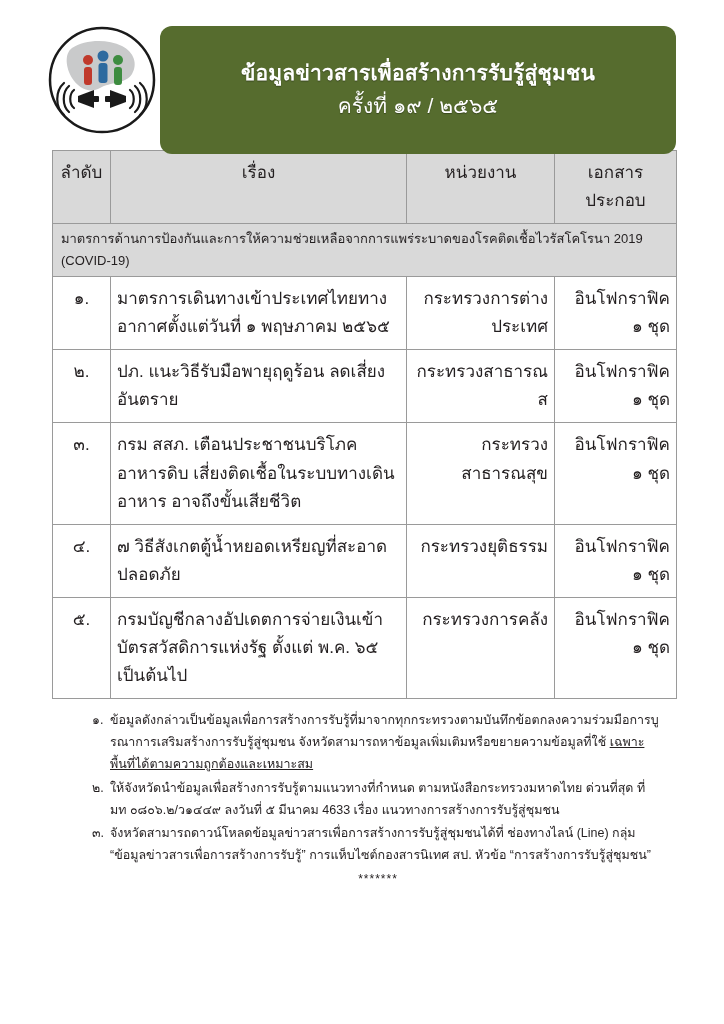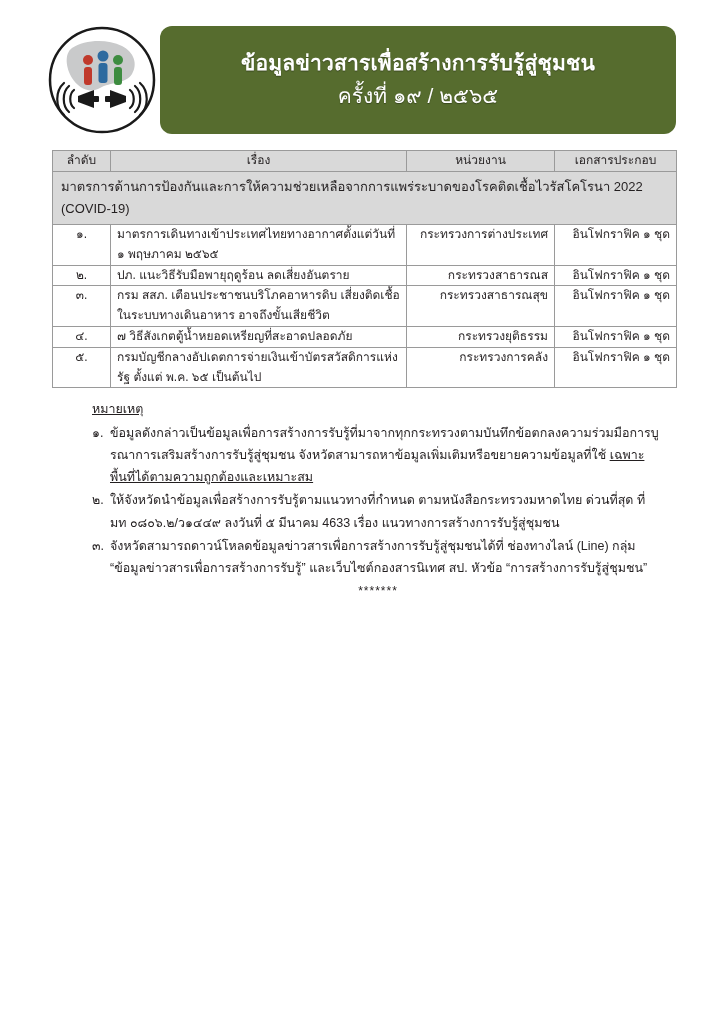--- a/index.html
+++ b/index.html
@@ -24,21 +24,21 @@
   .logo {
     position: absolute;
     left: 48px; top: 26px;
     width: 108px; height: 108px;
   }
   .logo svg { display: block; }
 
   .title-banner {
     position: absolute;
     left: 160px; top: 26px;
-    width: 516px; height: 108px;
+    width: 516px; height: 128px;
     background: #566c2e;
     border-radius: 12px;
     display: flex;
     flex-direction: column;
     align-items: center;
     justify-content: center;
     color: #ffffff;
   }
   .title-line1 {
     font-size: 21px;
@@ -58,23 +58,23 @@
   .table-wrap {
     margin: 10px 48px 0 52px;
   }
   table.doc {
     width: 624px;
     border-collapse: collapse;
     table-layout: fixed;
   }
   table.doc th, table.doc td {
     border: 1px solid #9a9a9a;
-    padding: 0 6px;
+    padding: 8px 6px;
     vertical-align: top;
-    font-size: 12px;
+    font-size: 17px;
     line-height: 1.65;
   }
   thead th {
     background: #d9d9d9;
     text-align: center;
     font-weight: normal;
     font-size: 13px;
     padding: 5px 4px;
     color: #231f20;
   }
@@ -180,21 +180,21 @@
       <tr>
         <th>ลำดับ</th>
         <th>เรื่อง</th>
         <th>หน่วยงาน</th>
         <th>เอกสารประกอบ</th>
       </tr>
     </thead>
     <tbody>
 
       <tr class="section">
-        <td colspan="4">มาตรการด้านการป้องกันและการให้ความช่วยเหลือจากการแพร่ระบาดของโรคติดเชื้อไวรัสโคโรนา 2022 (COVID-19)</td>
+        <td colspan="4">มาตรการด้านการป้องกันและการให้ความช่วยเหลือจากการแพร่ระบาดของโรคติดเชื้อไวรัสโคโรนา 2019 (COVID-19)</td>
       </tr>
 
       <tr>
         <td class="no">๑.</td>
         <td class="topic">มาตรการเดินทางเข้าประเทศไทยทางอากาศตั้งแต่วันที่ ๑ พฤษภาคม ๒๕๖๕</td>
         <td class="org">กระทรวงการต่างประเทศ</td>
         <td class="doc">อินโฟกราฟิค ๑ ชุด</td>
       </tr>
 
 
@@ -225,38 +225,37 @@
         <td class="topic">กรมบัญชีกลางอัปเดตการจ่ายเงินเข้าบัตรสวัสดิการแห่งรัฐ ตั้งแต่ พ.ค. ๖๕ เป็นต้นไป</td>
         <td class="org">กระทรวงการคลัง</td>
         <td class="doc">อินโฟกราฟิค ๑ ชุด</td>
       </tr>
 
     </tbody>
   </table>
 </div>
 
 <div class="notes">
-  <div class="notes-title">หมายเหตุ</div>
 
   <div class="note-item">
     <div class="note-marker">๑.</div>
     <div class="note-body">
       <span>ข้อมูลดังกล่าวเป็นข้อมูลเพื่อการสร้างการรับรู้ที่มาจากทุกกระทรวงตามบันทึกข้อตกลงความร่วมมือการบูรณาการเสริมสร้างการรับรู้สู่ชุมชน จังหวัดสามารถหาข้อมูลเพิ่มเติมหรือขยายความข้อมูลที่ใช้</span>
       <span class="u">เฉพาะพื้นที่ได้ตามความถูกต้องและเหมาะสม</span>
     </div>
   </div>
 
   <div class="note-item">
     <div class="note-marker">๒.</div>
     <div class="note-body">
       <span>ให้จังหวัดนำข้อมูลเพื่อสร้างการรับรู้ตามแนวทางที่กำหนด ตามหนังสือกระทรวงมหาดไทย ด่วนที่สุด ที่ มท ๐๘๐๖.๒/ว๑๔๔๙ ลงวันที่ ๕ มีนาคม 4633 เรื่อง แนวทางการสร้างการรับรู้สู่ชุมชน</span>
     </div>
   </div>
 
   <div class="note-item">
     <div class="note-marker">๓.</div>
     <div class="note-body">
-      <span>จังหวัดสามารถดาวน์โหลดข้อมูลข่าวสารเพื่อการสร้างการรับรู้สู่ชุมชนได้ที่ ช่องทางไลน์ (Line) กลุ่ม “ข้อมูลข่าวสารเพื่อการสร้างการรับรู้” และเว็บไซต์กองสารนิเทศ สป. หัวข้อ “การสร้างการรับรู้สู่ชุมชน”</span>
+      <span>จังหวัดสามารถดาวน์โหลดข้อมูลข่าวสารเพื่อการสร้างการรับรู้สู่ชุมชนได้ที่ ช่องทางไลน์ (Line) กลุ่ม “ข้อมูลข่าวสารเพื่อการสร้างการรับรู้” การแห็บไซต์กองสารนิเทศ สป. หัวข้อ “การสร้างการรับรู้สู่ชุมชน”</span>
     </div>
   </div>
 
   <div class="stars">*******</div>
 </div>
 
 </body></html>

